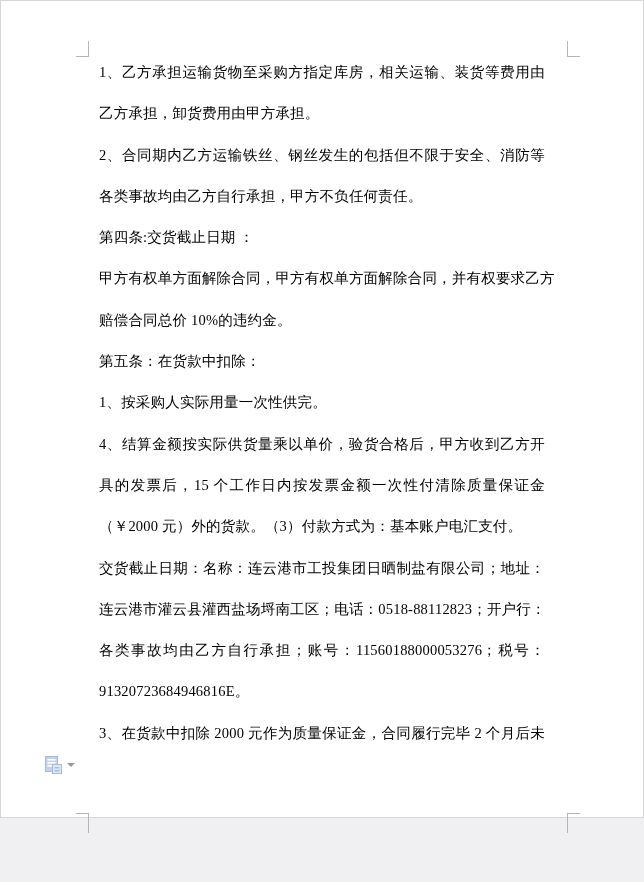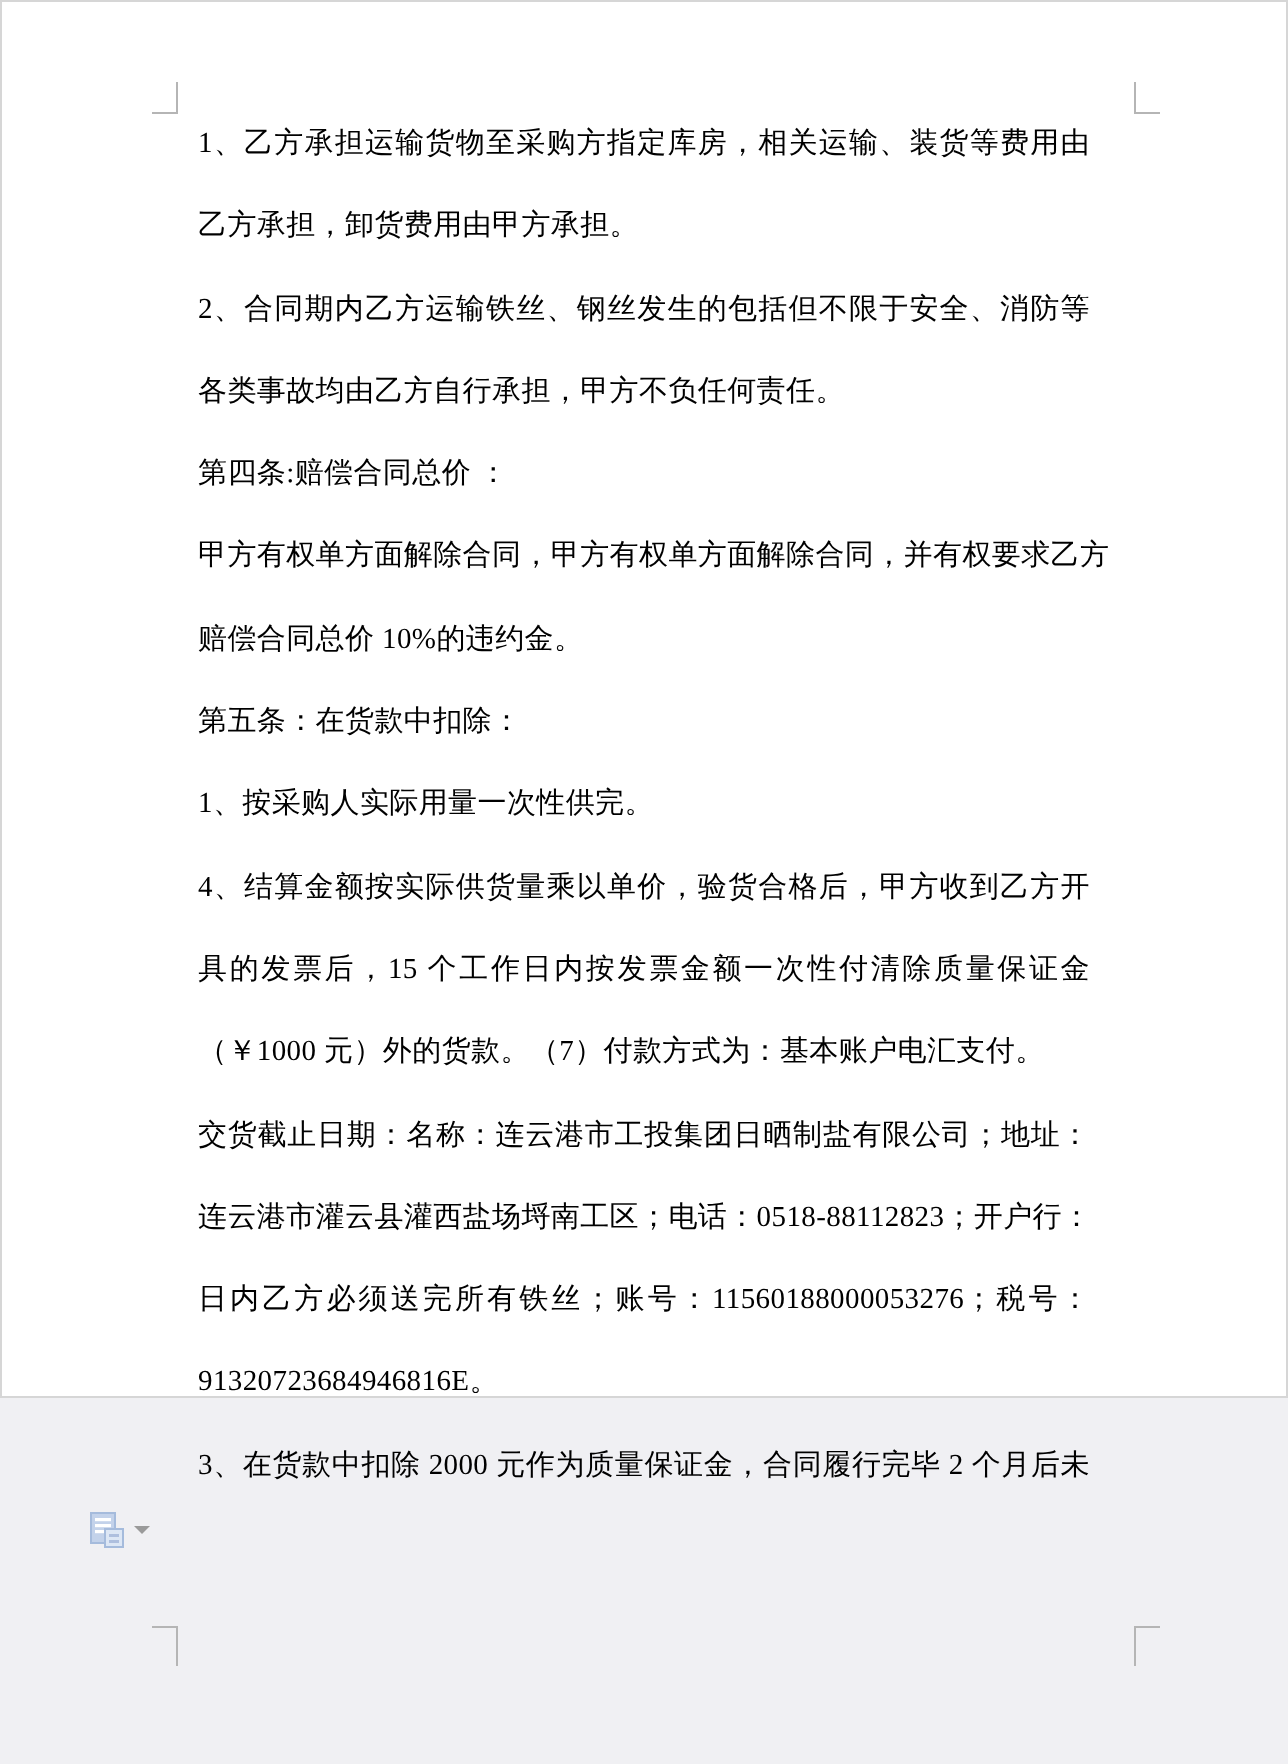--- a/index.html
+++ b/index.html
@@ -12,21 +12,21 @@
     position: relative;
     overflow: hidden;
     background: #f0f0f3;
     font-family: "Liberation Serif", "DejaVu Serif", serif;
   }
   .page {
     position: absolute;
     left: 0;
     top: 0;
     width: 644px;
-    height: 699px;
+    height: 818px;
     box-sizing: border-box;
     background: #ffffff;
     border: 1px solid #d6d6d6;
   }
   .mark {
     position: absolute;
     width: 13px;
     box-sizing: border-box;
   }
   .mark.tl { left: 75px;  top: 40px;  height: 16px; border-right: 1px solid #b5b5b5; border-bottom: 1px solid #b5b5b5; }
@@ -83,31 +83,31 @@
   <div class="mark tl"></div>
   <div class="mark tr"></div>
   <div class="mark bl"></div>
   <div class="mark br"></div>
 
   <div class="doc">
       <div class="line j">1、乙方承担运输货物至采购方指定库房，相关运输、装货等费用由</div>
       <div class="line">乙方承担，卸货费用由甲方承担。</div>
       <div class="line j">2、合同期内乙方运输铁丝、钢丝发生的包括但不限于安全、消防等</div>
       <div class="line">各类事故均由乙方自行承担，甲方不负任何责任。</div>
-      <div class="line">第四条:赔偿合同总价 ：</div>
+      <div class="line">第四条:交货截止日期 ：</div>
       <div class="line j">甲方有权单方面解除合同，甲方有权单方面解除合同，并有权要求乙方</div>
       <div class="line">赔偿合同总价 10%的违约金。</div>
       <div class="line">第五条：在货款中扣除：</div>
       <div class="line">1、按采购人实际用量一次性供完。</div>
       <div class="line j">4、结算金额按实际供货量乘以单价，验货合格后，甲方收到乙方开</div>
       <div class="line j">具的发票后，15 个工作日内按发票金额一次性付清除质量保证金</div>
-      <div class="line">（￥1000 元）外的货款。（7）付款方式为：基本账户电汇支付。</div>
+      <div class="line">（￥2000 元）外的货款。（3）付款方式为：基本账户电汇支付。</div>
       <div class="line j">交货截止日期：名称：连云港市工投集团日晒制盐有限公司；地址：</div>
       <div class="line j">连云港市灌云县灌西盐场埒南工区；电话：0518-88112823；开户行：</div>
-      <div class="line j">日内乙方必须送完所有铁丝；账号：11560188000053276；税号：</div>
+      <div class="line j">各类事故均由乙方自行承担；账号：11560188000053276；税号：</div>
       <div class="line">91320723684946816E。</div>
       <div class="line j">3、在货款中扣除 2000 元作为质量保证金，合同履行完毕 2 个月后未</div>
     </div>
 
   <div class="paste-btn">
     <span class="paste-glyph">
       <svg width="19" height="20" viewBox="0 0 19 20">
         <rect x="0.5" y="0.5" width="12" height="15" fill="#c3d2ea" stroke="#a5bbdc"></rect>
         <rect x="2.5" y="3" width="8" height="1.6" fill="#ffffff"></rect>
         <rect x="2.5" y="6" width="8" height="1.6" fill="#ffffff"></rect>

